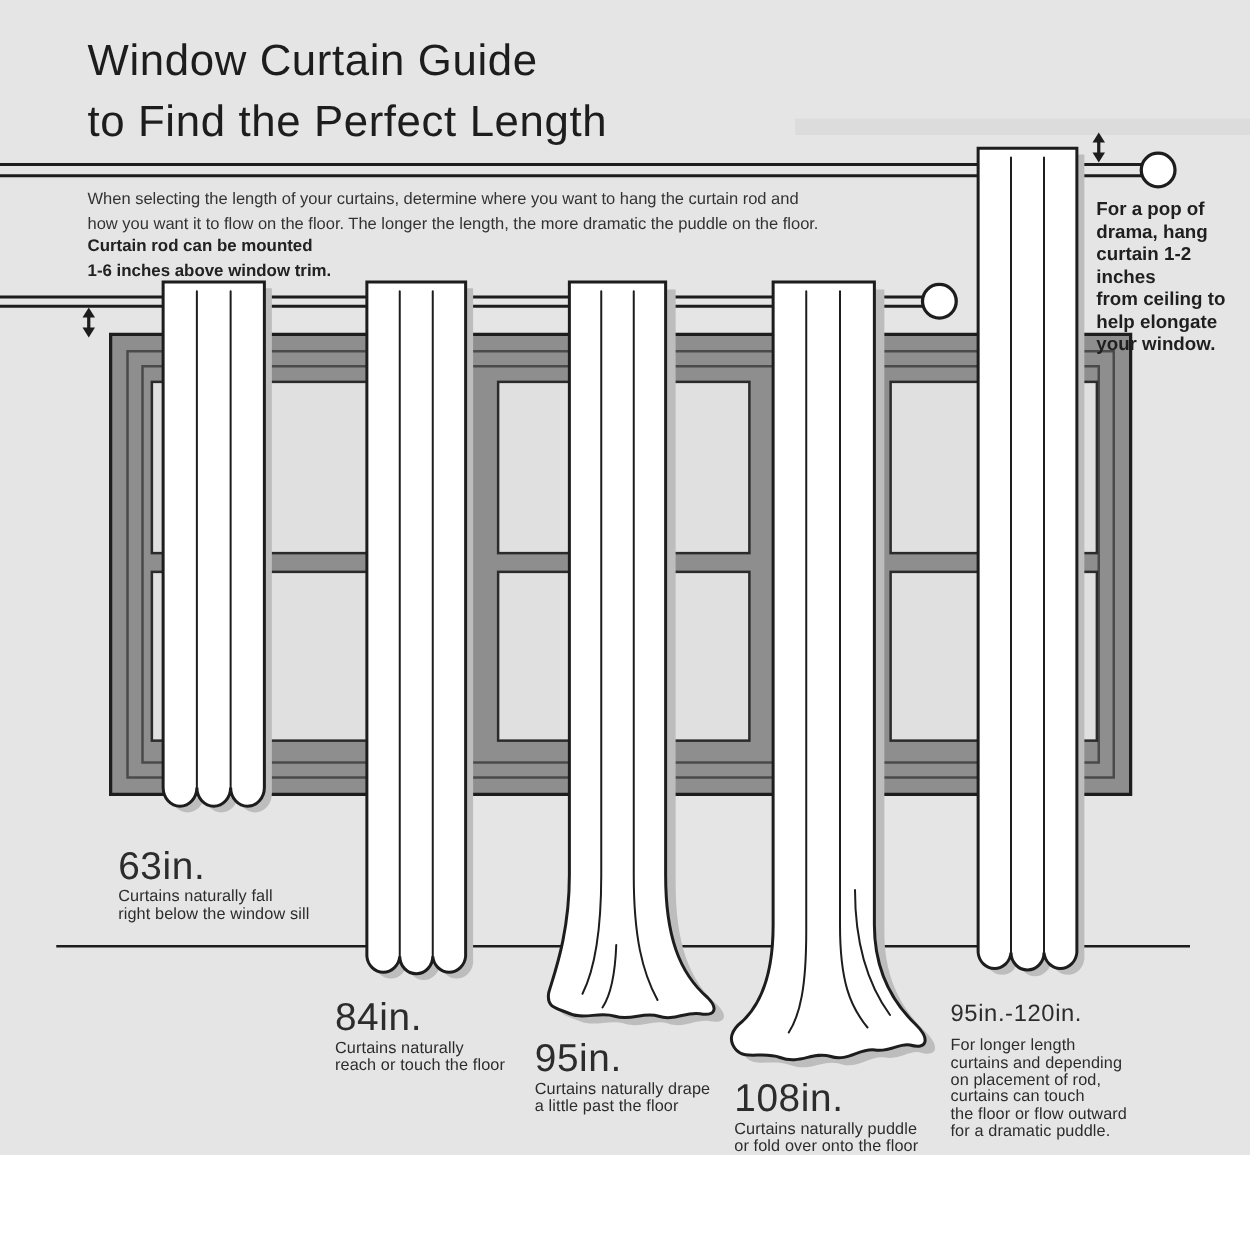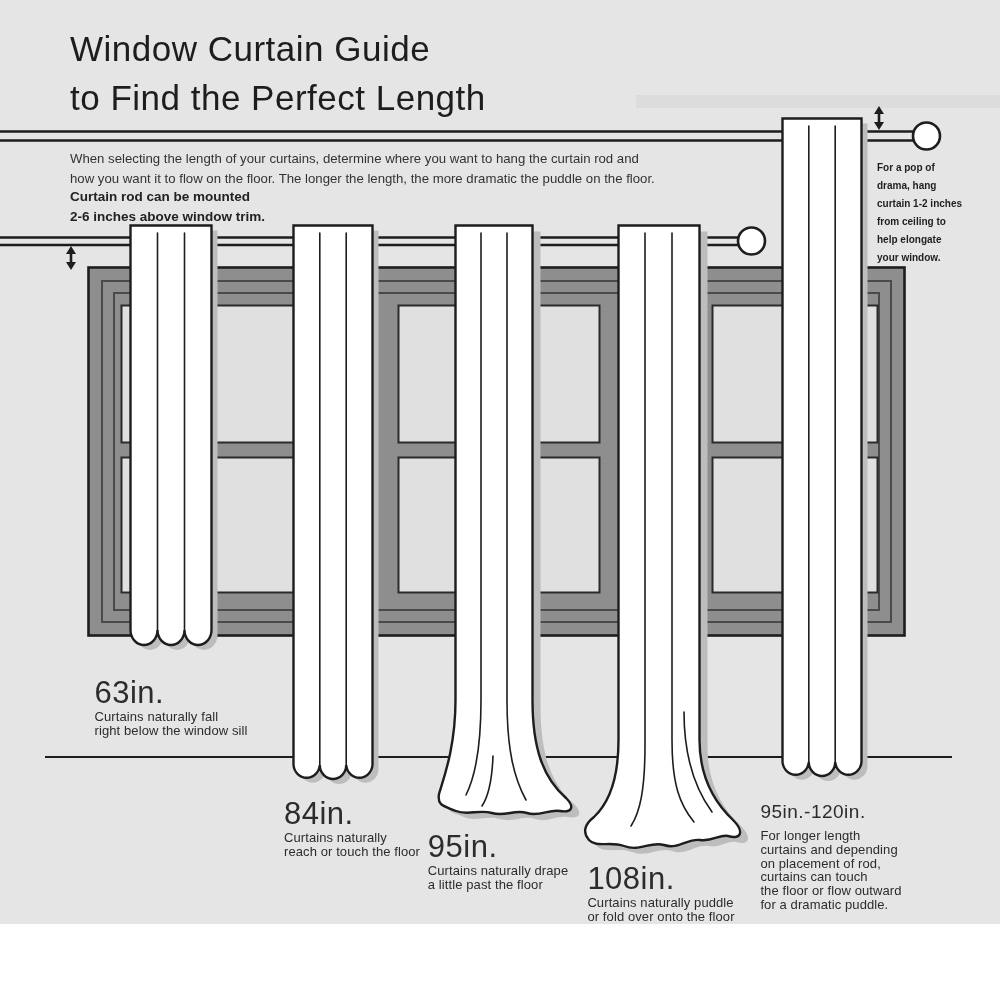--- a/index.html
+++ b/index.html
@@ -21,21 +21,21 @@
   .pane rect{fill:var(--pane-gray,#e0e0e0);stroke:#2b2b2b;stroke-width:2;}
   .floor{stroke:var(--ink,#1d1d1d);stroke-width:2;}
   .cshadow{fill:var(--shadow-gray,#bdbdbd);stroke:none;}
   .cbody{fill:#ffffff;stroke:var(--ink,#1d1d1d);stroke-width:2.4;}
   .fold{fill:none;stroke:var(--ink,#1d1d1d);stroke-width:1.6;stroke-linecap:round;}
 
   .txt{position:absolute;white-space:pre-line;}
   .title{left:70px;top:24px;font-size:35px;line-height:49px;letter-spacing:.5px;color:var(--ink,#1d1d1d);}
   .intro{left:70px;top:149px;font-size:13.2px;line-height:20px;color:var(--body-text,#333);}
   .rodnote{left:70px;top:187px;font-size:13.5px;font-weight:bold;line-height:19.5px;color:#222222;}
-  .ceilnote{left:877px;top:159px;font-size:10px;font-weight:bold;line-height:18px;color:#1f1f1f;}
+  .ceilnote{left:877px;top:159px;font-size:15px;font-weight:bold;line-height:18px;color:#1f1f1f;}
   .coverage{left:47px;top:874px;font-size:20.5px;font-weight:bold;line-height:27.5px;
             letter-spacing:.2px;color:var(--coverage-gray,#4f4f4f);}
 
   .size-label{position:absolute;transform:translateX(-50%);color:#2c2c2c;}
   .size-label .num{font-size:31px;line-height:26px;letter-spacing:.5px;}
   .size-label.small .num{font-size:19px;}
   .size-label .cap{margin-top:4px;font-size:13px;line-height:13.8px;letter-spacing:.1px;white-space:pre-line;}
 </style>
 </head>
 <body>
@@ -124,35 +124,35 @@
       <use href="#c5" class="cbody"></use>
       <path class="fold" d="M808.8,126 V762 M835.2,126 V762"></path>
     </g>
   </svg>
 
   <div class="txt title">Window Curtain Guide
 to Find the Perfect Length</div>
   <div class="txt intro">When selecting the length of your curtains, determine where you want to hang the curtain rod and
 how you want it to flow on the floor. The longer the length, the more dramatic the puddle on the floor.</div>
   <div class="txt rodnote">Curtain rod can be mounted
-2-6 inches above window trim.</div>
+1-6 inches above window trim.</div>
   <div class="txt ceilnote">For a pop of
 drama, hang
 curtain 1-2 inches
 from ceiling to
 help elongate
 your window.</div>
 
   <div class="size-label" style="left:171px;top:680px">
     <div class="num">63in.</div>
     <div class="cap">Curtains naturally fall
 right below the window sill</div>
   </div>
 
-  <div class="size-label" style="left:352px;top:801px">
+  <div class="size-label" style="left:336px;top:801px">
     <div class="num">84in.</div>
     <div class="cap">Curtains naturally
 reach or touch the floor</div>
   </div>
 
   <div class="size-label" style="left:498px;top:834px">
     <div class="num">95in.</div>
     <div class="cap">Curtains naturally drape
 a little past the floor</div>
   </div>

